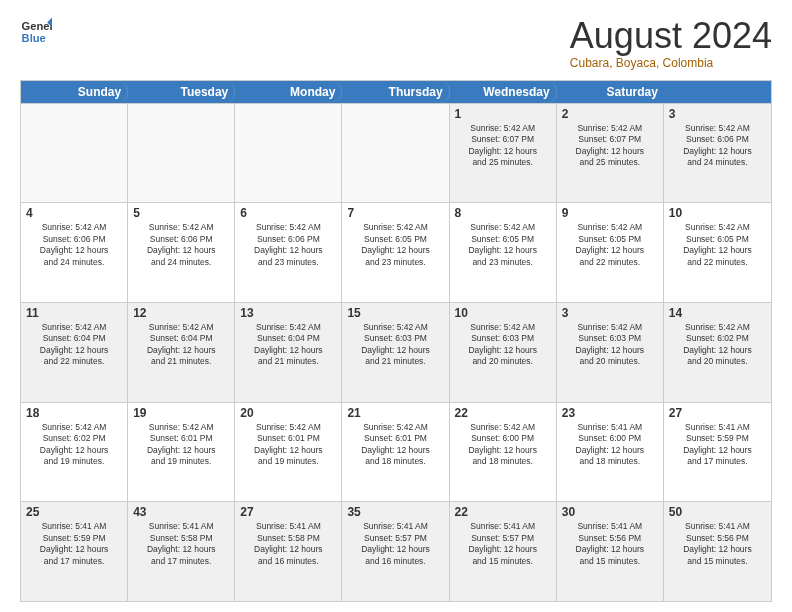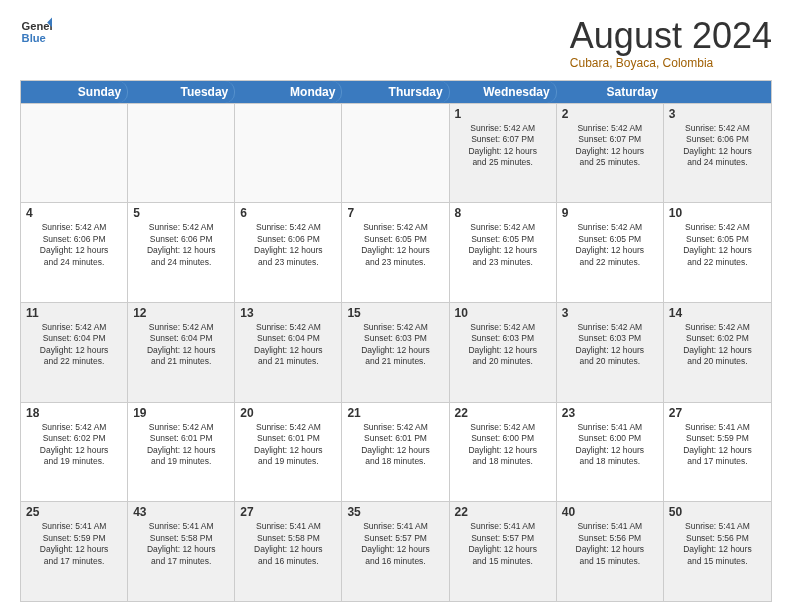--- a/index.html
+++ b/index.html
@@ -341,21 +341,21 @@
 and 16 minutes.</div>
           </div>
           <div class="cal-cell shaded">
             <span class="day-num">22</span>
             <div class="cell-text" style="white-space: pre-line;">Sunrise: 5:41 AM
 Sunset: 5:57 PM
 Daylight: 12 hours
 and 15 minutes.</div>
           </div>
           <div class="cal-cell shaded">
-            <span class="day-num">40</span>
+            <span class="day-num">30</span>
             <div class="cell-text" style="white-space: pre-line;">Sunrise: 5:41 AM
 Sunset: 5:56 PM
 Daylight: 12 hours
 and 15 minutes.</div>
           </div>
           <div class="cal-cell shaded">
             <span class="day-num">50</span>
             <div class="cell-text" style="white-space: pre-line;">Sunrise: 5:41 AM
 Sunset: 5:56 PM
 Daylight: 12 hours

